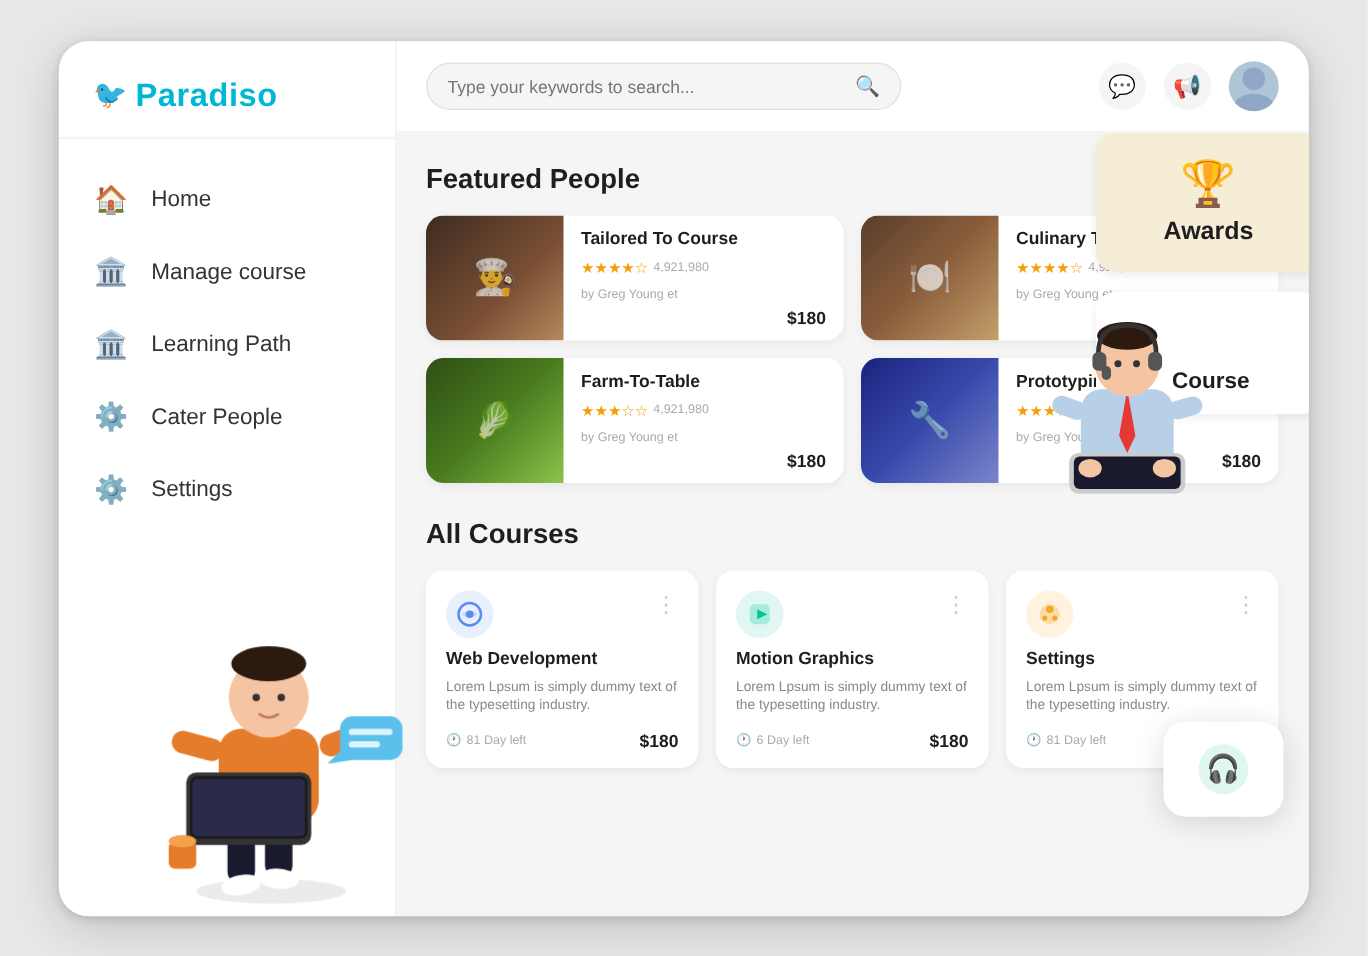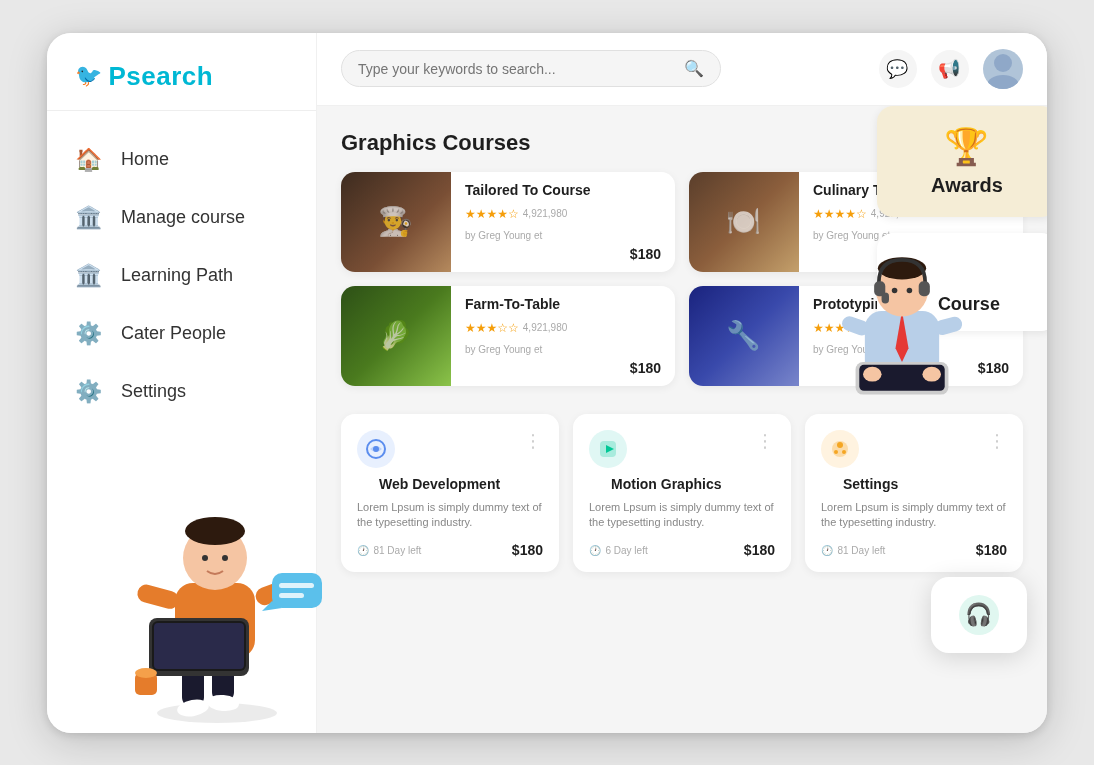--- a/index.html
+++ b/index.html
@@ -249,21 +249,20 @@
       justify-content: center;
       font-size: 20px;
     }
     .course-icon-circle.blue { background: #e8f0fe; }
     .course-icon-circle.teal { background: #e0f7f4; }
     .course-icon-circle.orange { background: #fff3e0; }
     .course-card-title {
       font-size: 14px;
       font-weight: 700;
       color: #1e1e1e;
-      margin-left: 22px;
     }
     .course-card-desc {
       font-size: 11px;
       color: #888;
       line-height: 1.4;
     }
     .course-card-footer {
       display: flex;
       align-items: center;
       justify-content: space-between;
@@ -354,21 +353,21 @@
   </style>
 </head>
 <body>
 
 <div class="device-frame">
 
   <div class="sidebar">
     <div class="logo-area">
       <div class="logo">
         <span class="logo-bird">🐦</span>
-        <span class="logo-text"><span>P</span><span style="color:#00b8d4">search</span></span>
+        <span class="logo-text"><span>P</span><span style="color:#00b8d4">aradiso</span></span>
       </div>
     </div>
     <nav class="nav-items">
       <div class="nav-item">
         <span class="nav-icon">🏠</span>
         <span class="nav-label">Home</span>
       </div>
       <div class="nav-item">
         <span class="nav-icon">🏛️</span>
         <span class="nav-label">Manage course</span>
@@ -441,21 +440,21 @@
             <circle cx="20" cy="14" r="9" fill="#8fa8c8"></circle>
             <ellipse cx="20" cy="36" rx="16" ry="10" fill="#8fa8c8"></ellipse>
             <circle cx="20" cy="20" r="20" fill="none"></circle>
           </svg>
         </div>
       </div>
     </div>
 
     <div class="content" style="position:relative;">
 
-      <div class="section-title">Graphics Courses</div>
+      <div class="section-title">Featured People</div>
       <div class="featured-grid">
 
         <div class="featured-card">
           <div class="thumb-wrapper">
             <div class="thumb-bg chef" style="width:100%;height:100%;"></div>
             <div class="thumb-icon">👨‍🍳</div>
           </div>
           <div class="featured-info">
             <div class="featured-course-title">Tailored To Course</div>
             <div class="rating-row">
@@ -510,20 +509,21 @@
               <span class="stars">★★★★☆</span>
               <span class="star-count">4,921,881</span>
             </div>
             <div class="course-meta">by Greg Young et</div>
             <div class="featured-price">$180</div>
           </div>
         </div>
 
       </div>
 
+      <div class="section-title">All Courses</div>
       <div class="all-courses-grid">
 
         <div class="course-card">
           <div class="course-card-header">
             <div class="course-icon-circle blue" style="background:#e8f0fe;">
               <svg width="22" height="22" viewBox="0 0 22 22">
                   <circle cx="11" cy="11" r="9" fill="none" stroke="#5b8dee" stroke-width="2"></circle>
                   <path d="M5 11 Q11 5 17 11 Q11 17 5 11Z" fill="#5b8dee" opacity="0.3"></path>
                   <circle cx="11" cy="11" r="3" fill="#5b8dee"></circle>
                 </svg>

